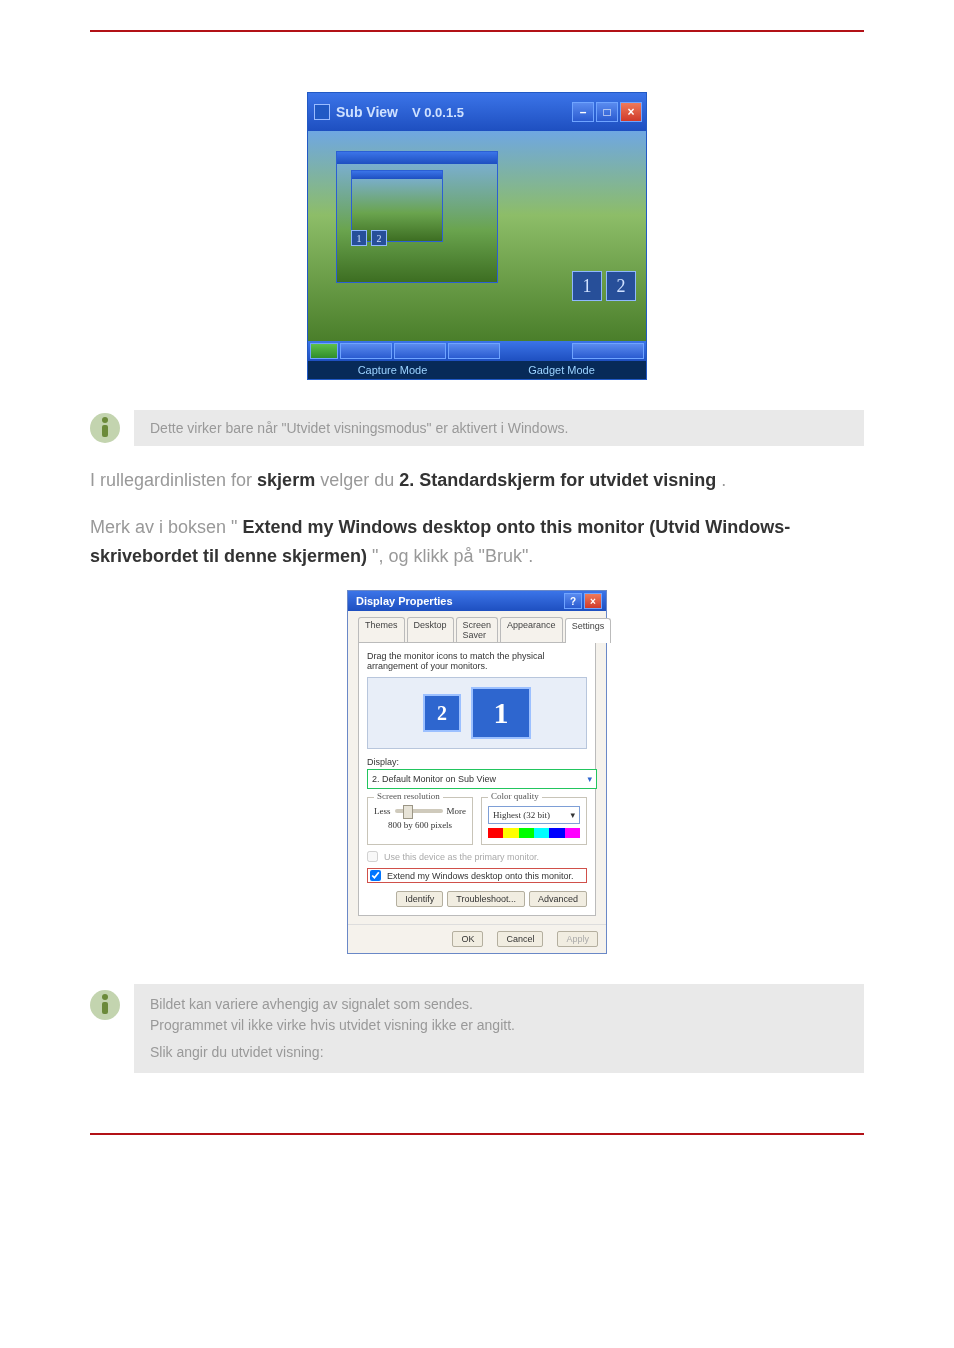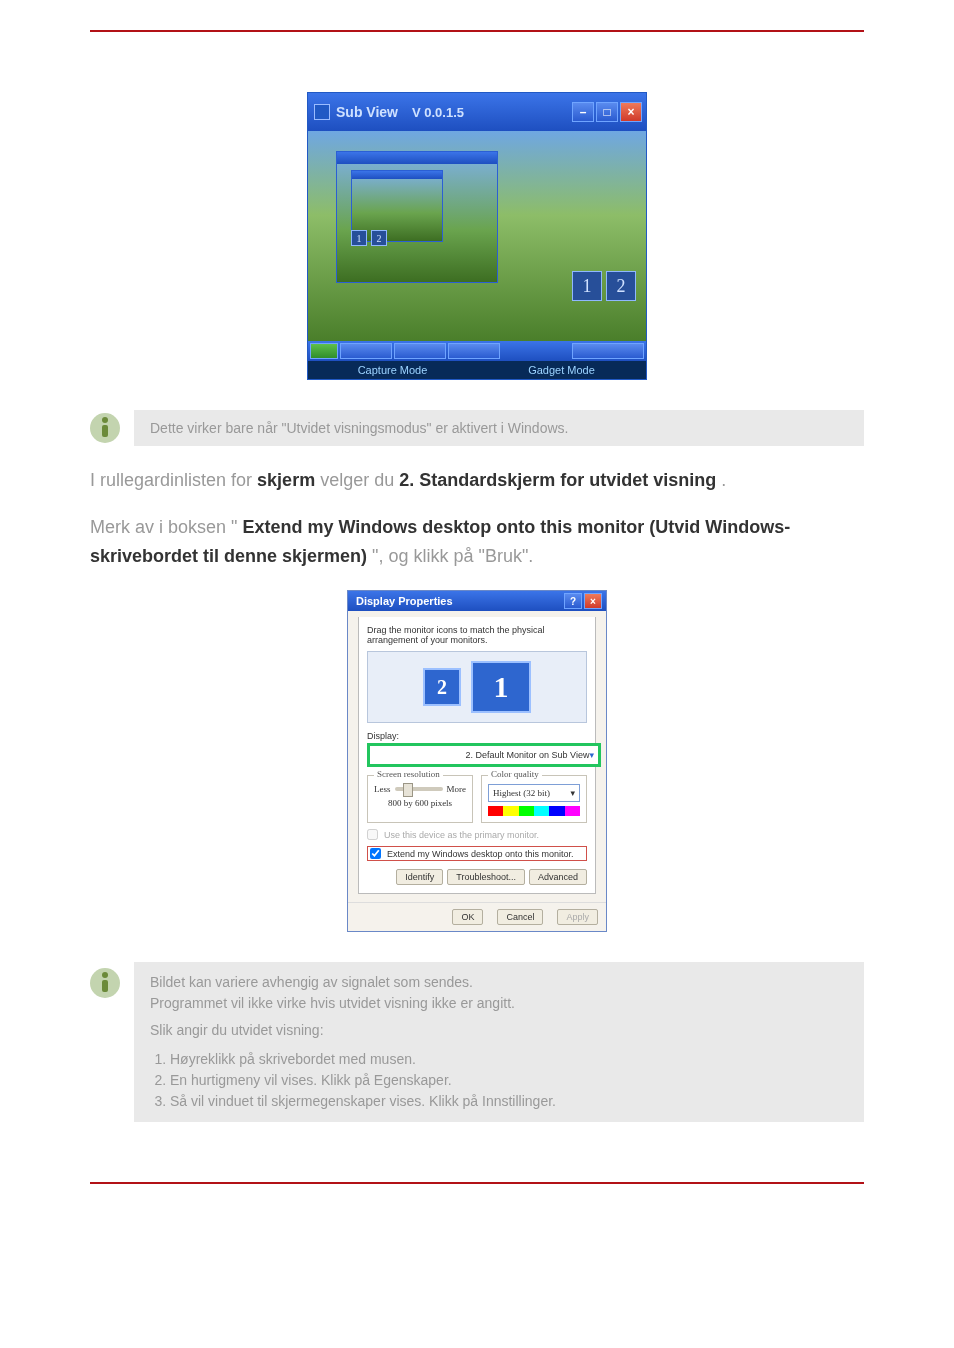--- a/index.html
+++ b/index.html
@@ -177,23 +177,23 @@
     height:70px; border:1px solid #b8c6dc; background:#e8eef8;
     display:flex; align-items:center; justify-content:center; gap:10px;
   }
   .dp-mon { background:#2e66cf; color:#fff; border:2px solid #9cc0ff;
     display:flex; align-items:center; justify-content:center;
     font-family: Georgia, serif; font-weight:bold; }
   .dp-mon.small { width:34px; height:34px; font-size:20px; }
   .dp-mon.big { width:56px; height:48px; font-size:30px; }
   .dp-label { margin-top:8px; font-size:9px; color:#333; }
   .dp-select {
-    width:100%; height:18px; border:3px solid #22c55e;
+    width:100%; height:18px; border:1px solid #22c55e;
     background:#fff; display:flex; align-items:center;
-    justify-content:flex-end; padding:0 4px; margin-top:2px;
+    justify-content:space-between; padding:0 4px; margin-top:2px;
     font-size:9px;
   }
   .dp-select .chev { color:#2e66cf; font-size:9px; }
   .dp-two-col { display:flex; gap:8px; margin-top:8px;font-family:Liberation Serif, serif; }
   .dp-group { flex:1; border:1px solid #c8c4b8; padding:4px 6px 6px; position:relative; }
   .dp-group .legend {
     position:absolute; top:-7px; left:6px; background:#fff;
     padding:0 3px; color:#555; font-size:9px;
   }
   .slider {
@@ -311,20 +311,27 @@
   <div class="dispprops-wrap">
     <div class="dispprops">
       <div class="dp-title">
         <span>Display Properties</span>
         <div class="winbtns">
           <div class="winbtn">?</div>
           <div class="winbtn close">×</div>
         </div>
       </div>
       <div class="dp-body">
+        <div class="dp-tabs">
+          <div class="dp-tab">Themes</div>
+          <div class="dp-tab">Desktop</div>
+          <div class="dp-tab">Screen Saver</div>
+          <div class="dp-tab">Appearance</div>
+          <div class="dp-tab active">Settings</div>
+        </div>
         <div class="dp-panel">
           <div class="dp-hint">Drag the monitor icons to match the physical arrangement of your monitors.</div>
           <div class="dp-monitors">
             <div class="dp-mon small">2</div>
             <div class="dp-mon big">1</div>
           </div>
           <div class="dp-label">Display:</div>
           <div class="dp-select">
             <span>2. Default Monitor on Sub View</span>
             <span class="chev">▾</span>
@@ -383,22 +390,17 @@
   <div class="note-block" style="align-items:flex-start;">
     <div class="info-icon" style="margin-top:6px;">
       <div class="dot"></div>
         <div class="stem"></div>
     </div>
     <div class="note-bar" style="height:auto; padding:10px 16px; display:block; line-height:1.5;">
       <div class="grey">Bildet kan variere avhengig av signalet som sendes.</div>
       <div class="grey">Programmet vil ikke virke hvis utvidet visning ikke er angitt.</div>
       <div style="height:6px"></div>
       <div class="grey">Slik angir du utvidet visning:</div>
-      <ol class="steps grey">
-        <li>Høyreklikk på skrivebordet med musen.</li>
-        <li>En hurtigmeny vil vises. Klikk på Egenskaper.</li>
-        <li>Så vil vinduet til skjermegenskaper vises. Klikk på Innstillinger.</li>
-      </ol>
     </div>
   </div>
 
   <div class="bottom-rule"></div>
 </div>
 
 </body></html>

